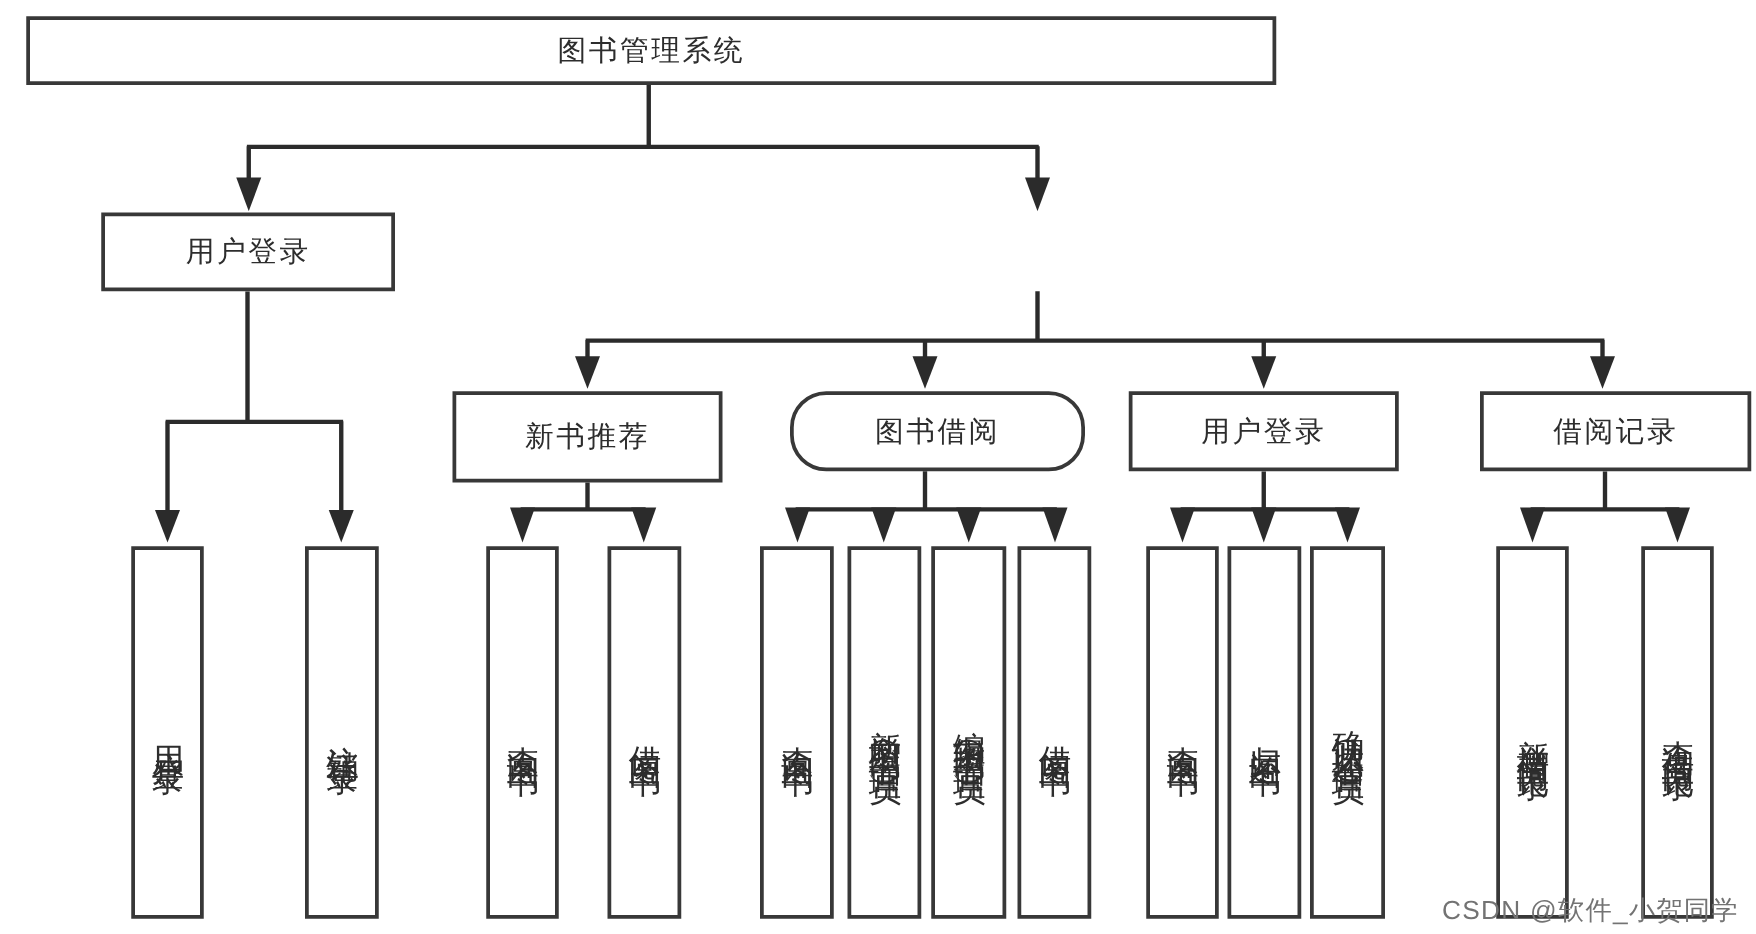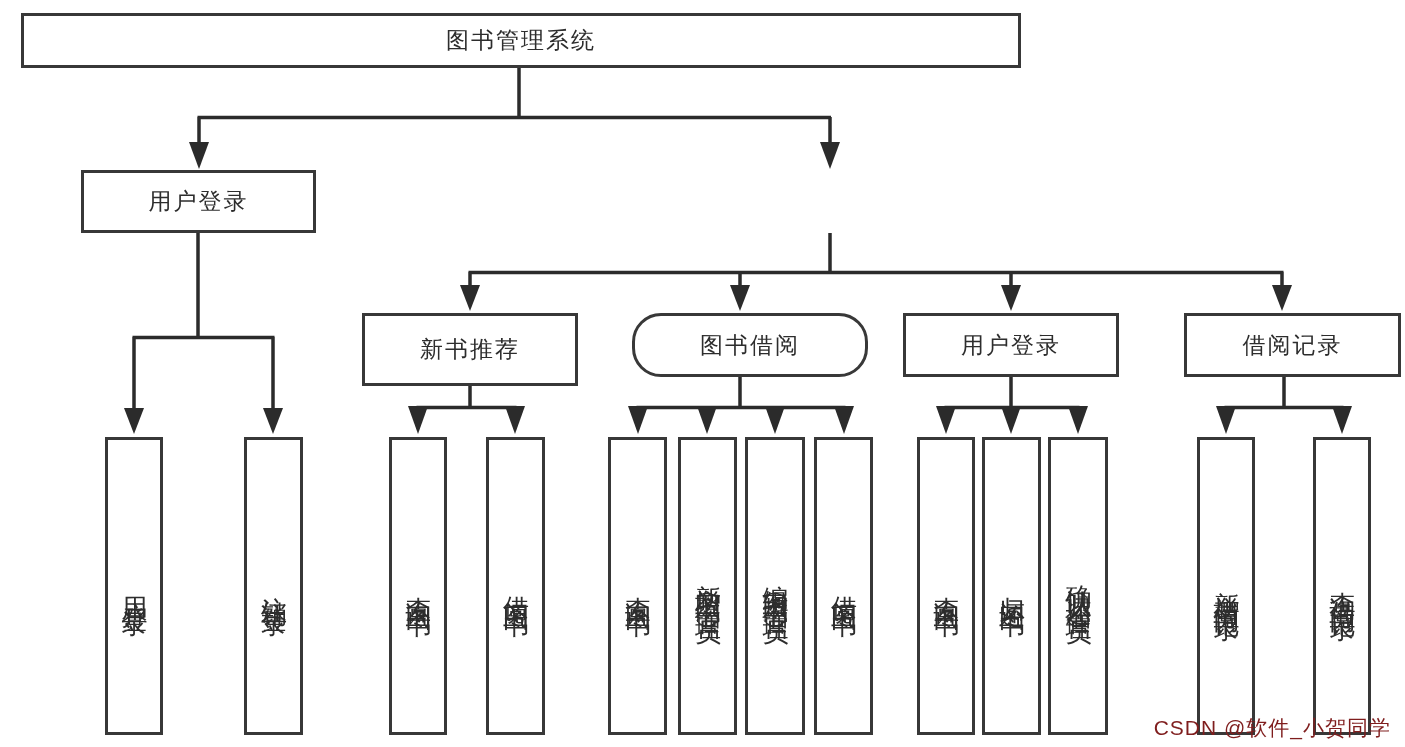--- a/index.html
+++ b/index.html
@@ -31,21 +31,21 @@
     letter-spacing:5px;
     line-height:1.15;
     white-space:nowrap;
   }
   .watermark{
     position:absolute;
     right:14px;
     top:714px;
     font-size:21px;
     letter-spacing:1px;
-    color:#7f1d1d;
+    color:#737373;
     z-index:10;
     white-space:nowrap;
   }
 </style>
 </head>
 <body>
 
 <div class="stage">
 
   <svg class="wires" width="1405" height="747" viewBox="0 0 1405 747">

